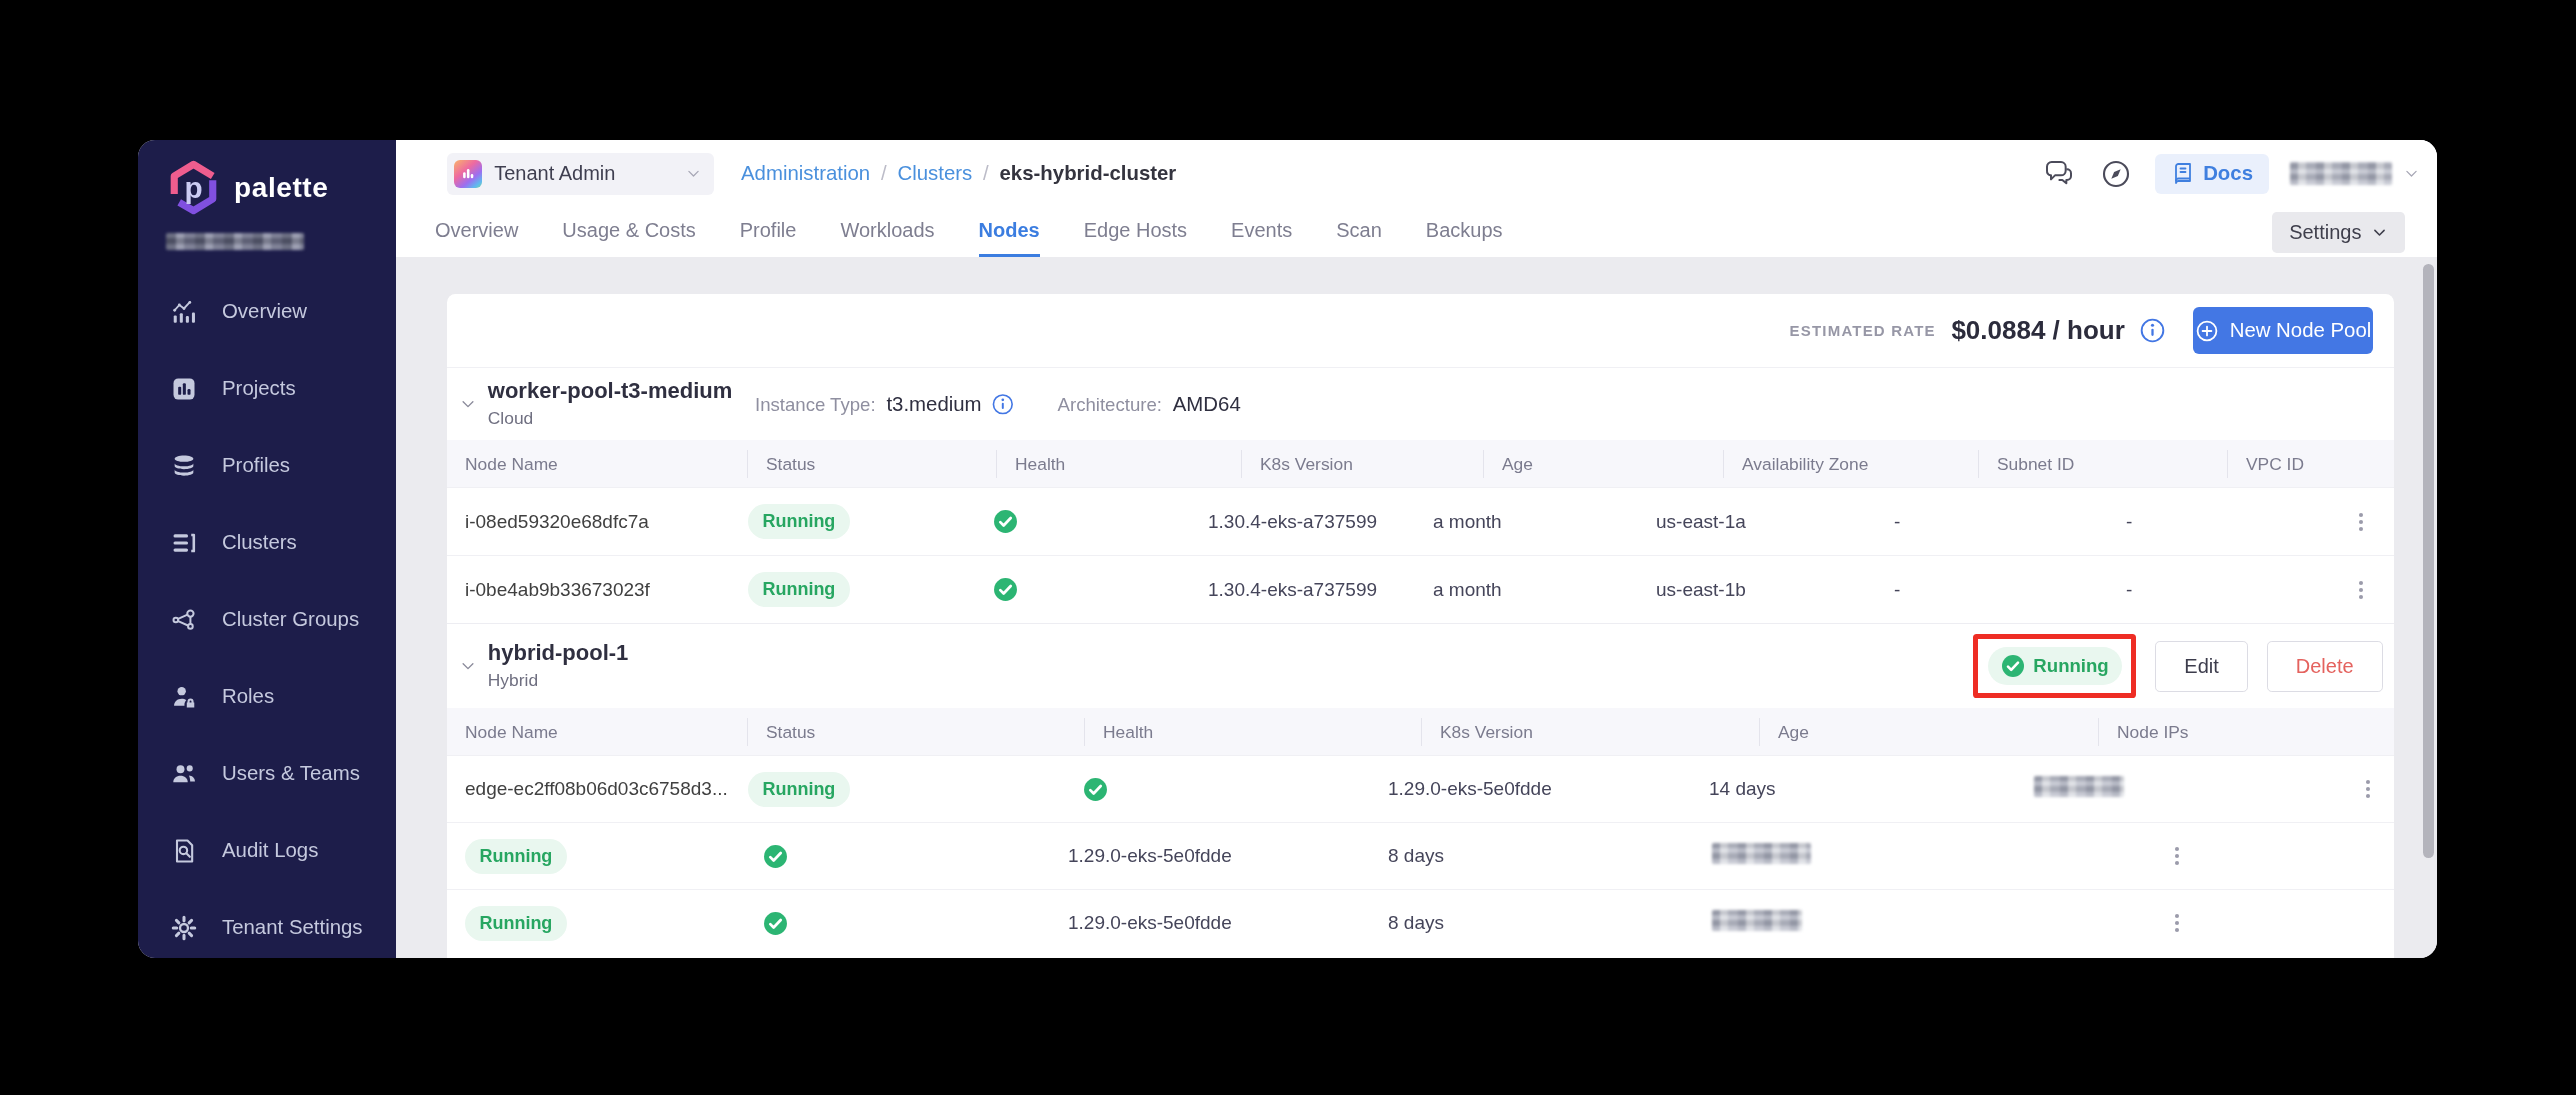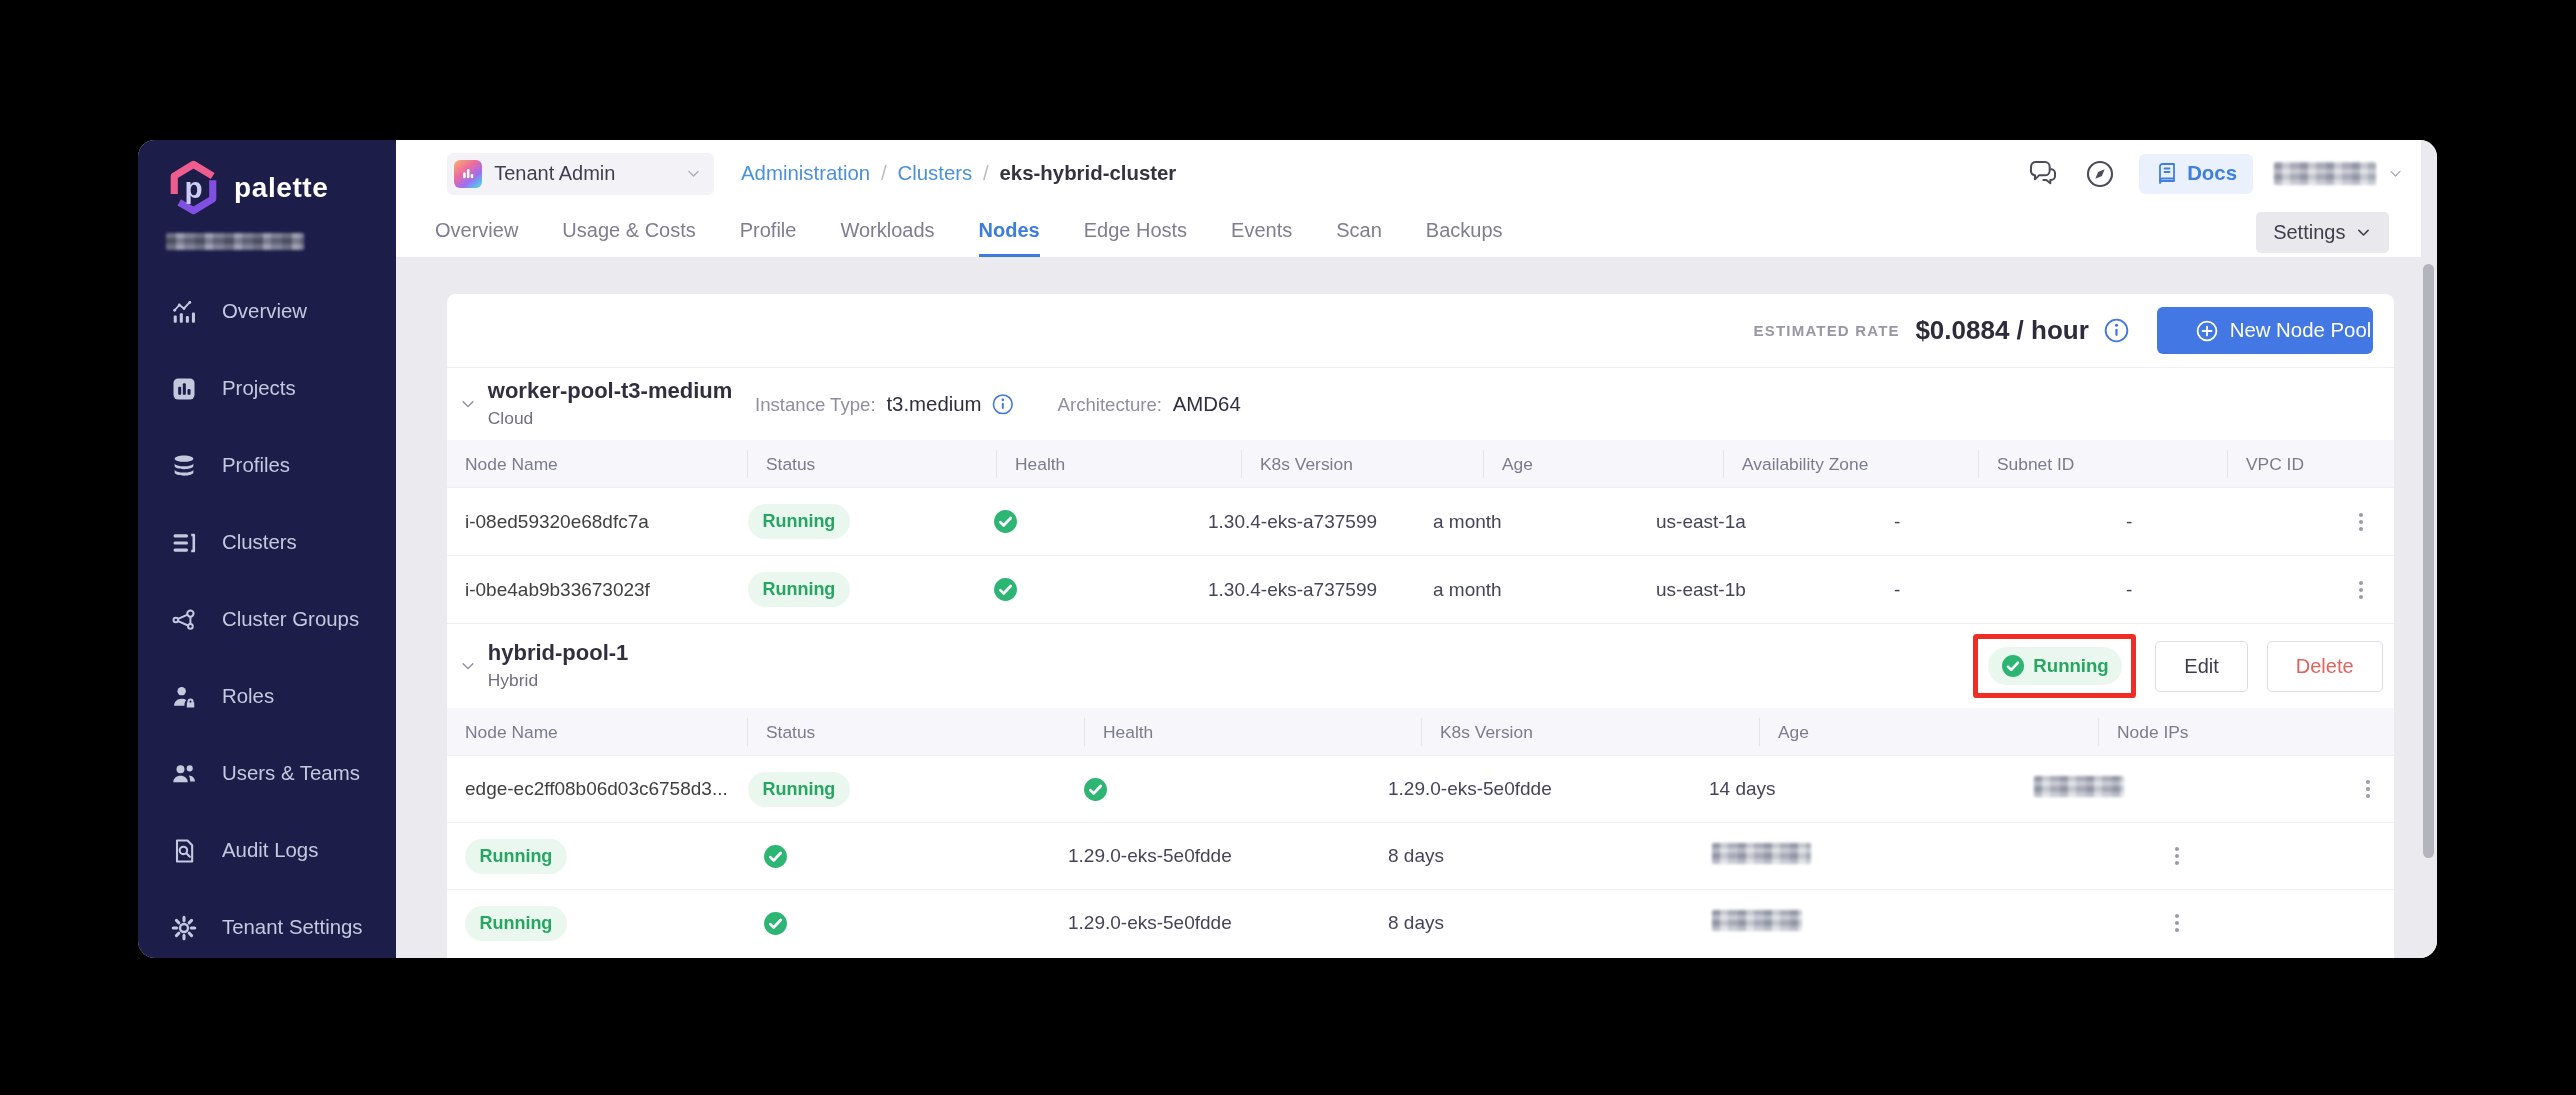--- a/index.html
+++ b/index.html
@@ -17,21 +17,21 @@
   .nav-item svg{width:28px;height:28px;flex:none;color:#c5c9de;}
 
   
   .px{filter:blur(1.8px);border-radius:1.8px;display:inline-block;}
   .px-dark{background:repeating-linear-gradient(90deg,#595c73 0 9.6px,#9093a8 9.6px 18px,#6e7189 18px 29px),repeating-linear-gradient(0deg,rgba(255,255,255,.12) 0 6px,rgba(0,0,0,.15) 6px 12px);background-blend-mode:overlay;}
   .px-light{background:repeating-linear-gradient(90deg,#9fa3b2 0 8.4px,#d6d8df 8.4px 15.6px,#b6b9c6 15.6px 26px),repeating-linear-gradient(0deg,rgba(255,255,255,.25) 0 5.4px,rgba(0,0,0,.08) 5.4px 10.8px);background-blend-mode:overlay;}
   .sidebar-redact{position:absolute;left:28px;top:93px;width:138px;height:17px;}
 
   
   .main{flex:1;position:relative;background:#ebebef;}
-  .topbar{position:absolute;top:0;left:0;right:16px;height:117px;background:#fff;}
+  .topbar{position:absolute;top:0;left:0;right:0;height:117px;background:#fff;}
   .tb-row1{position:absolute;top:0;left:0;right:0;height:67px;display:flex;align-items:center;}
   .scope{margin-left:51px;width:267px;height:42px;background:#f2f2f7;border-radius:6px;display:flex;align-items:center;padding:0 12px 0 7.2px;box-sizing:border-box;gap:12px;cursor:pointer;}
   .scope-icon{width:28px;height:28px;border-radius:6px;background:linear-gradient(140deg,#f9b46a 0%,#ee6aa0 38%,#9d6ef0 66%,#5fb9ef 86%,#7ed59a 100%);flex:none;display:flex;align-items:center;justify-content:center;}
   .scope-icon svg{width:20.4px;height:20.4px;}
   .scope-label{font-size:20px;color:#3f3f50;font-weight:500;flex:1;}
   .chev-sm{width:17px;height:17px;color:#a7a7b5;flex:none;}
   .breadcrumb{margin-left:27px;display:flex;gap:10.8px;align-items:center;font-size:20.4px;}
   .bc-link{color:#4a90dd;cursor:pointer;}
   .bc-sep{color:#bcbcc8;}
   .bc-current{color:#34343f;font-weight:600;}
@@ -51,21 +51,21 @@
   .settings-btn .chev-sm{color:#3f3f4c;}
 
   .scrollbar{position:absolute;right:3px;top:124px;width:10.8px;height:594px;background:#b4b4bc;border-radius:5.4px;cursor:pointer;}
 
   
   .card{position:absolute;left:51px;top:154px;width:1947px;height:664px;background:#fff;border-radius:8.4px 8.4px 0 0;overflow:hidden;}
   .rate-bar{height:73px;display:flex;align-items:center;justify-content:flex-end;padding-right:21px;box-sizing:border-box;gap:15.6px;}
   .rate-label{font-size:15px;color:#9797a6;letter-spacing:1.2px;font-weight:600;}
   .rate-value{font-size:26px;color:#2c2c3c;font-weight:600;}
   .info-icon{width:25px;height:25px;flex:none;cursor:pointer;}
-  .primary-btn{width:180px;height:47px;background:#4377e4;border-radius:6px;color:#fff;font-size:20.4px;font-weight:500;display:flex;align-items:center;justify-content:center;gap:11px;margin-left:12px;cursor:pointer;padding-left:36px;}
+  .primary-btn{width:180px;height:47px;background:#4377e4;border-radius:6px;color:#fff;font-size:20.4px;font-weight:500;display:flex;align-items:center;justify-content:center;gap:11px;margin-left:12px;cursor:pointer;}
   .primary-btn svg{width:24px;height:24px;}
 
   .pool-header{display:flex;align-items:center;padding-left:12px;position:relative;box-sizing:border-box;}
   .pool-header.p1{height:73px;border-top:1.2px solid #f0f0f4;}
   .pool-header.p2{height:85px;border-top:1.2px solid #ededf2;}
   .chev-section{width:18px;height:18px;color:#8a8a9a;flex:none;cursor:pointer;}
   .pool-title-block{margin-left:10.8px;}
   .pool-title{font-size:22px;color:#2f2f40;font-weight:600;line-height:1.12;}
   .pool-kind{font-size:17.4px;color:#6f6f80;margin-top:4.2px;}
   .pool-meta{position:absolute;left:308px;top:50%;transform:translateY(-50%);display:flex;align-items:center;gap:10.8px;}

